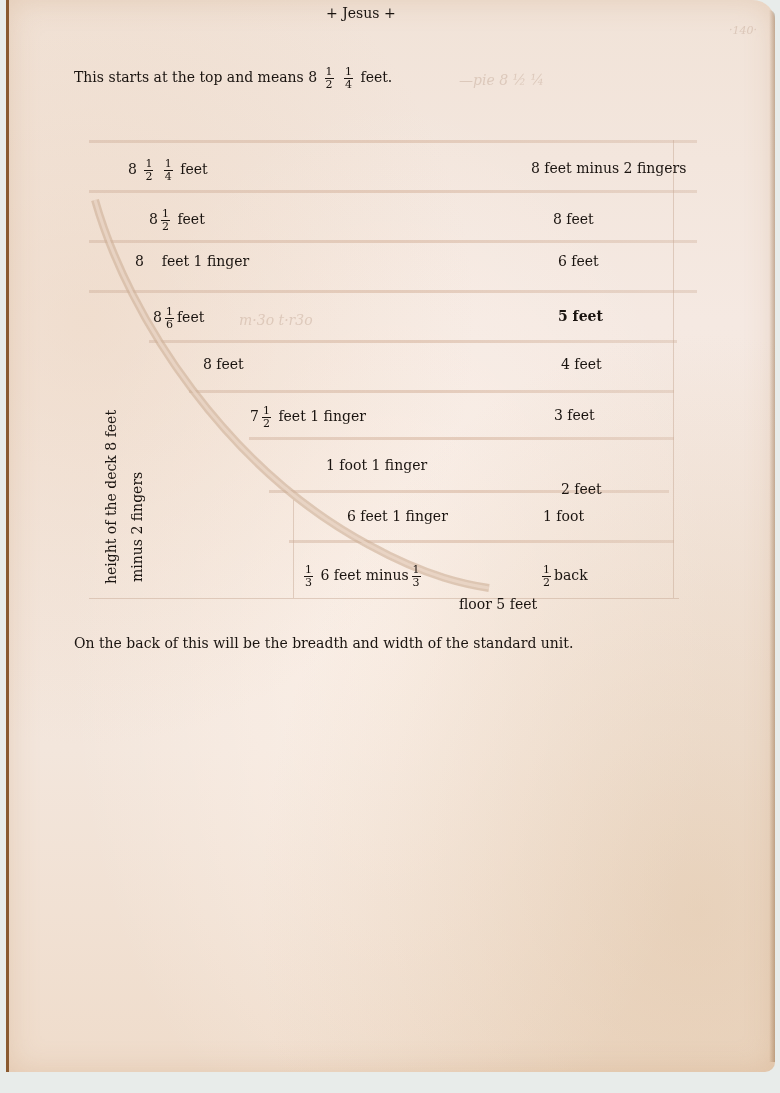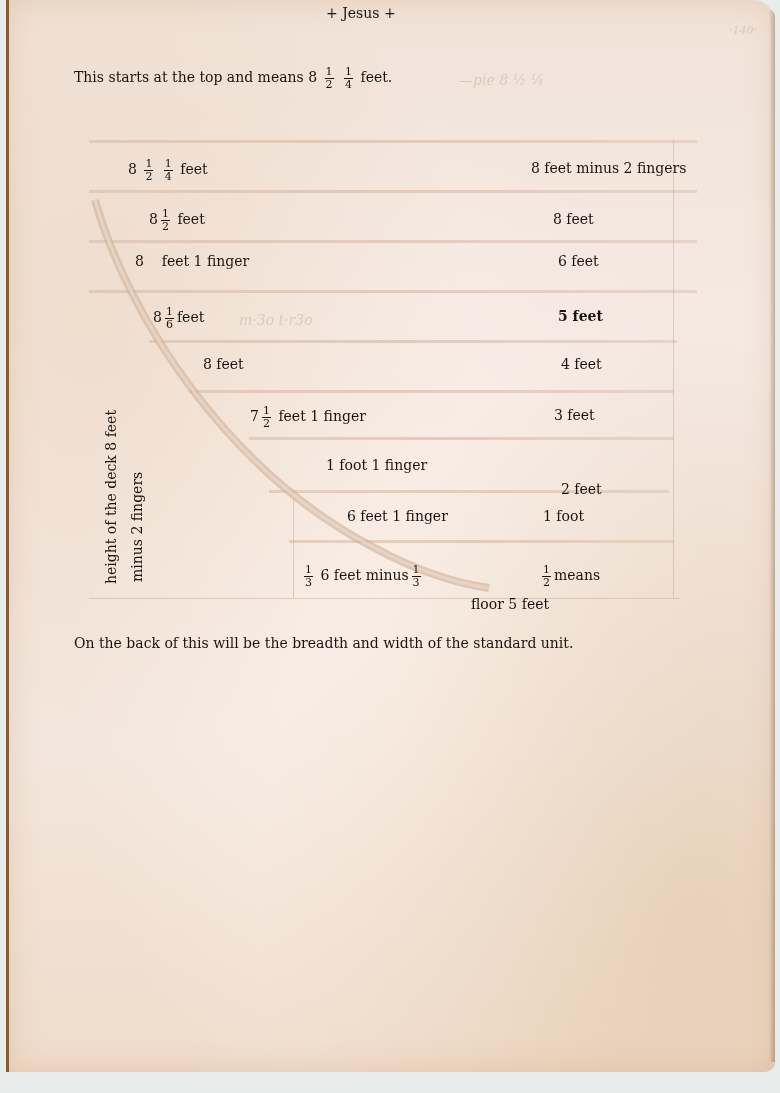--- a/index.html
+++ b/index.html
@@ -109,22 +109,22 @@
 
   <div class="txt" style="left:522px;top:161px;text-align:right;">8 feet minus 2 fingers</div>
   <div class="txt" style="left:544px;top:212px;">8 feet</div>
   <div class="txt" style="left:549px;top:254px;">6 feet</div>
   <div class="txt" style="left:549px;top:309px;font-weight:bold;">5 feet</div>
   <div class="txt" style="left:552px;top:357px;">4 feet</div>
   <div class="txt" style="left:545px;top:408px;">3 feet</div>
   <div class="txt" style="left:552px;top:458px;margin-top:24px;">2 feet</div>
   <div class="txt" style="left:534px;top:509px;">1 foot</div>
   <div class="txt" style="left:530px;top:564px;">
-    <span class="frac"><span class="num">1</span><span class="den">2</span></span><span>means</span>
+    <span class="frac"><span class="num">1</span><span class="den">2</span></span><span>back</span>
   </div>
 
-  <div class="txt" style="left:462px;top:597px;">floor 5 feet</div>
+  <div class="txt" style="left:450px;top:597px;">floor 5 feet</div>
 
   <div class="vert" style="left:94px;top:584px;">height of the deck 8 feet</div>
   <div class="vert" style="left:120px;top:582px;">minus 2 fingers</div>
 
   <div class="txt" style="left:65px;top:636px;">On the back of this will be the breadth and width of the standard unit.</div>
 </div>
 
 </body></html>

